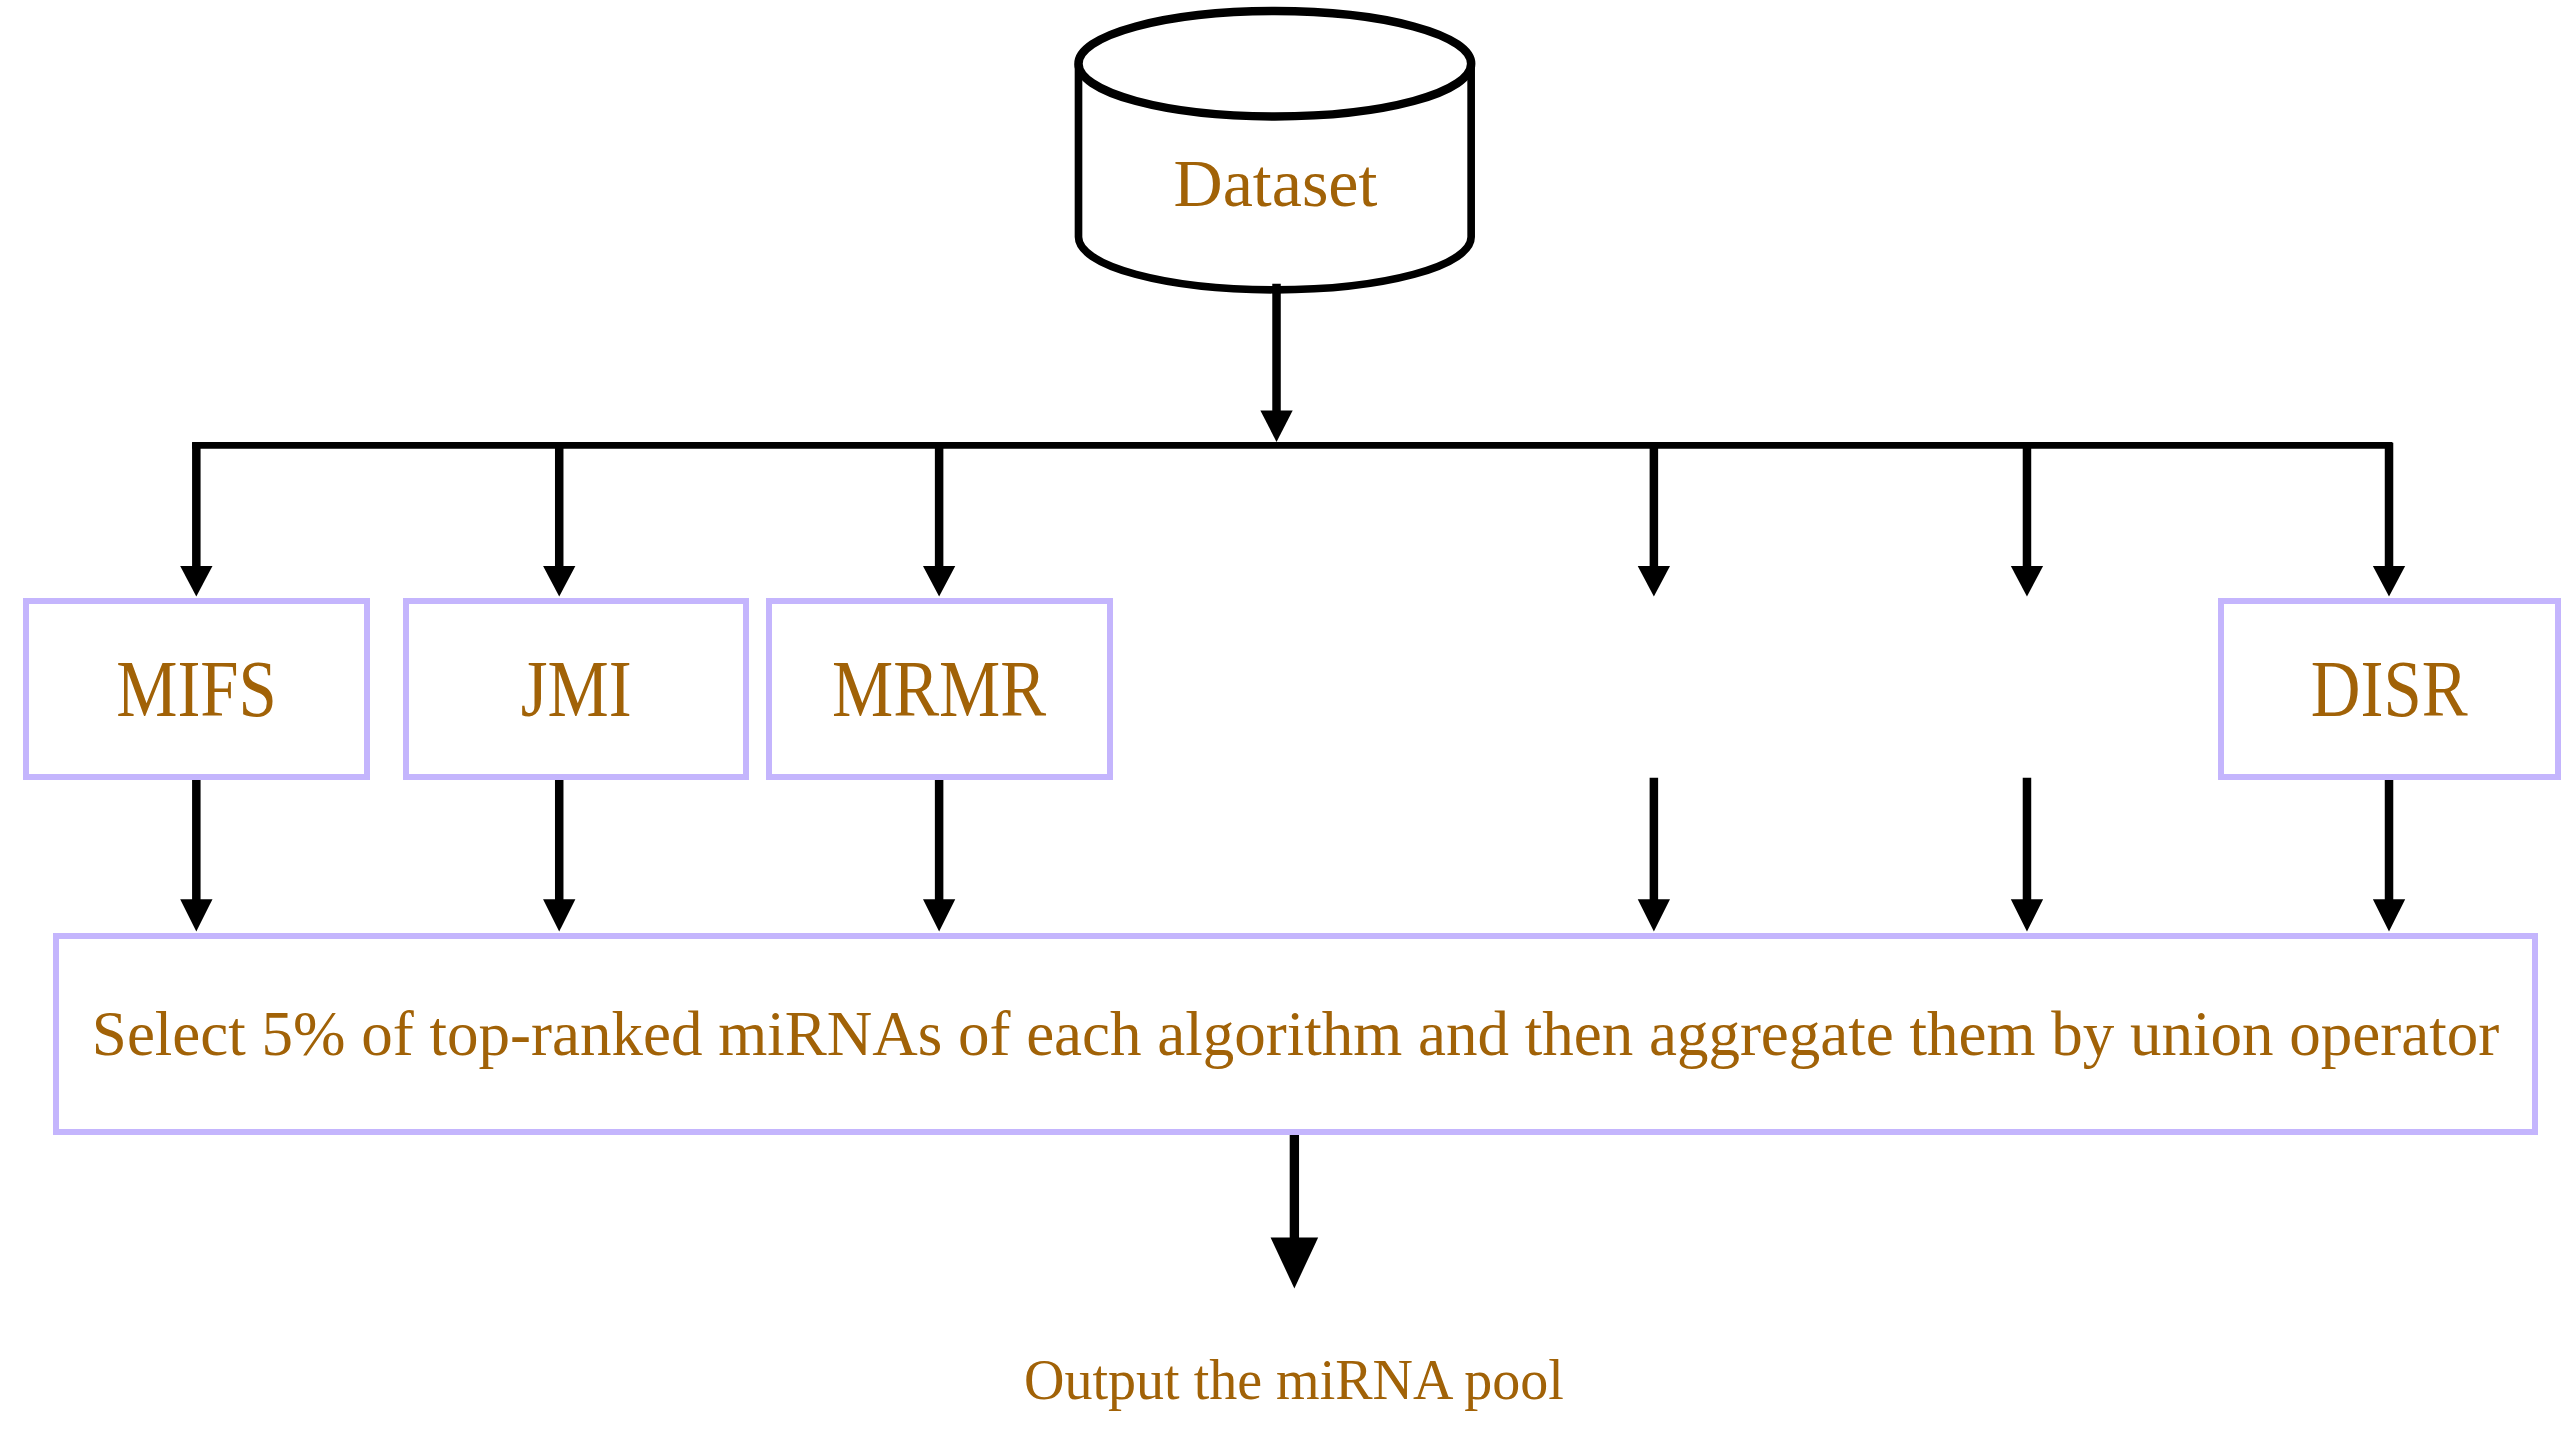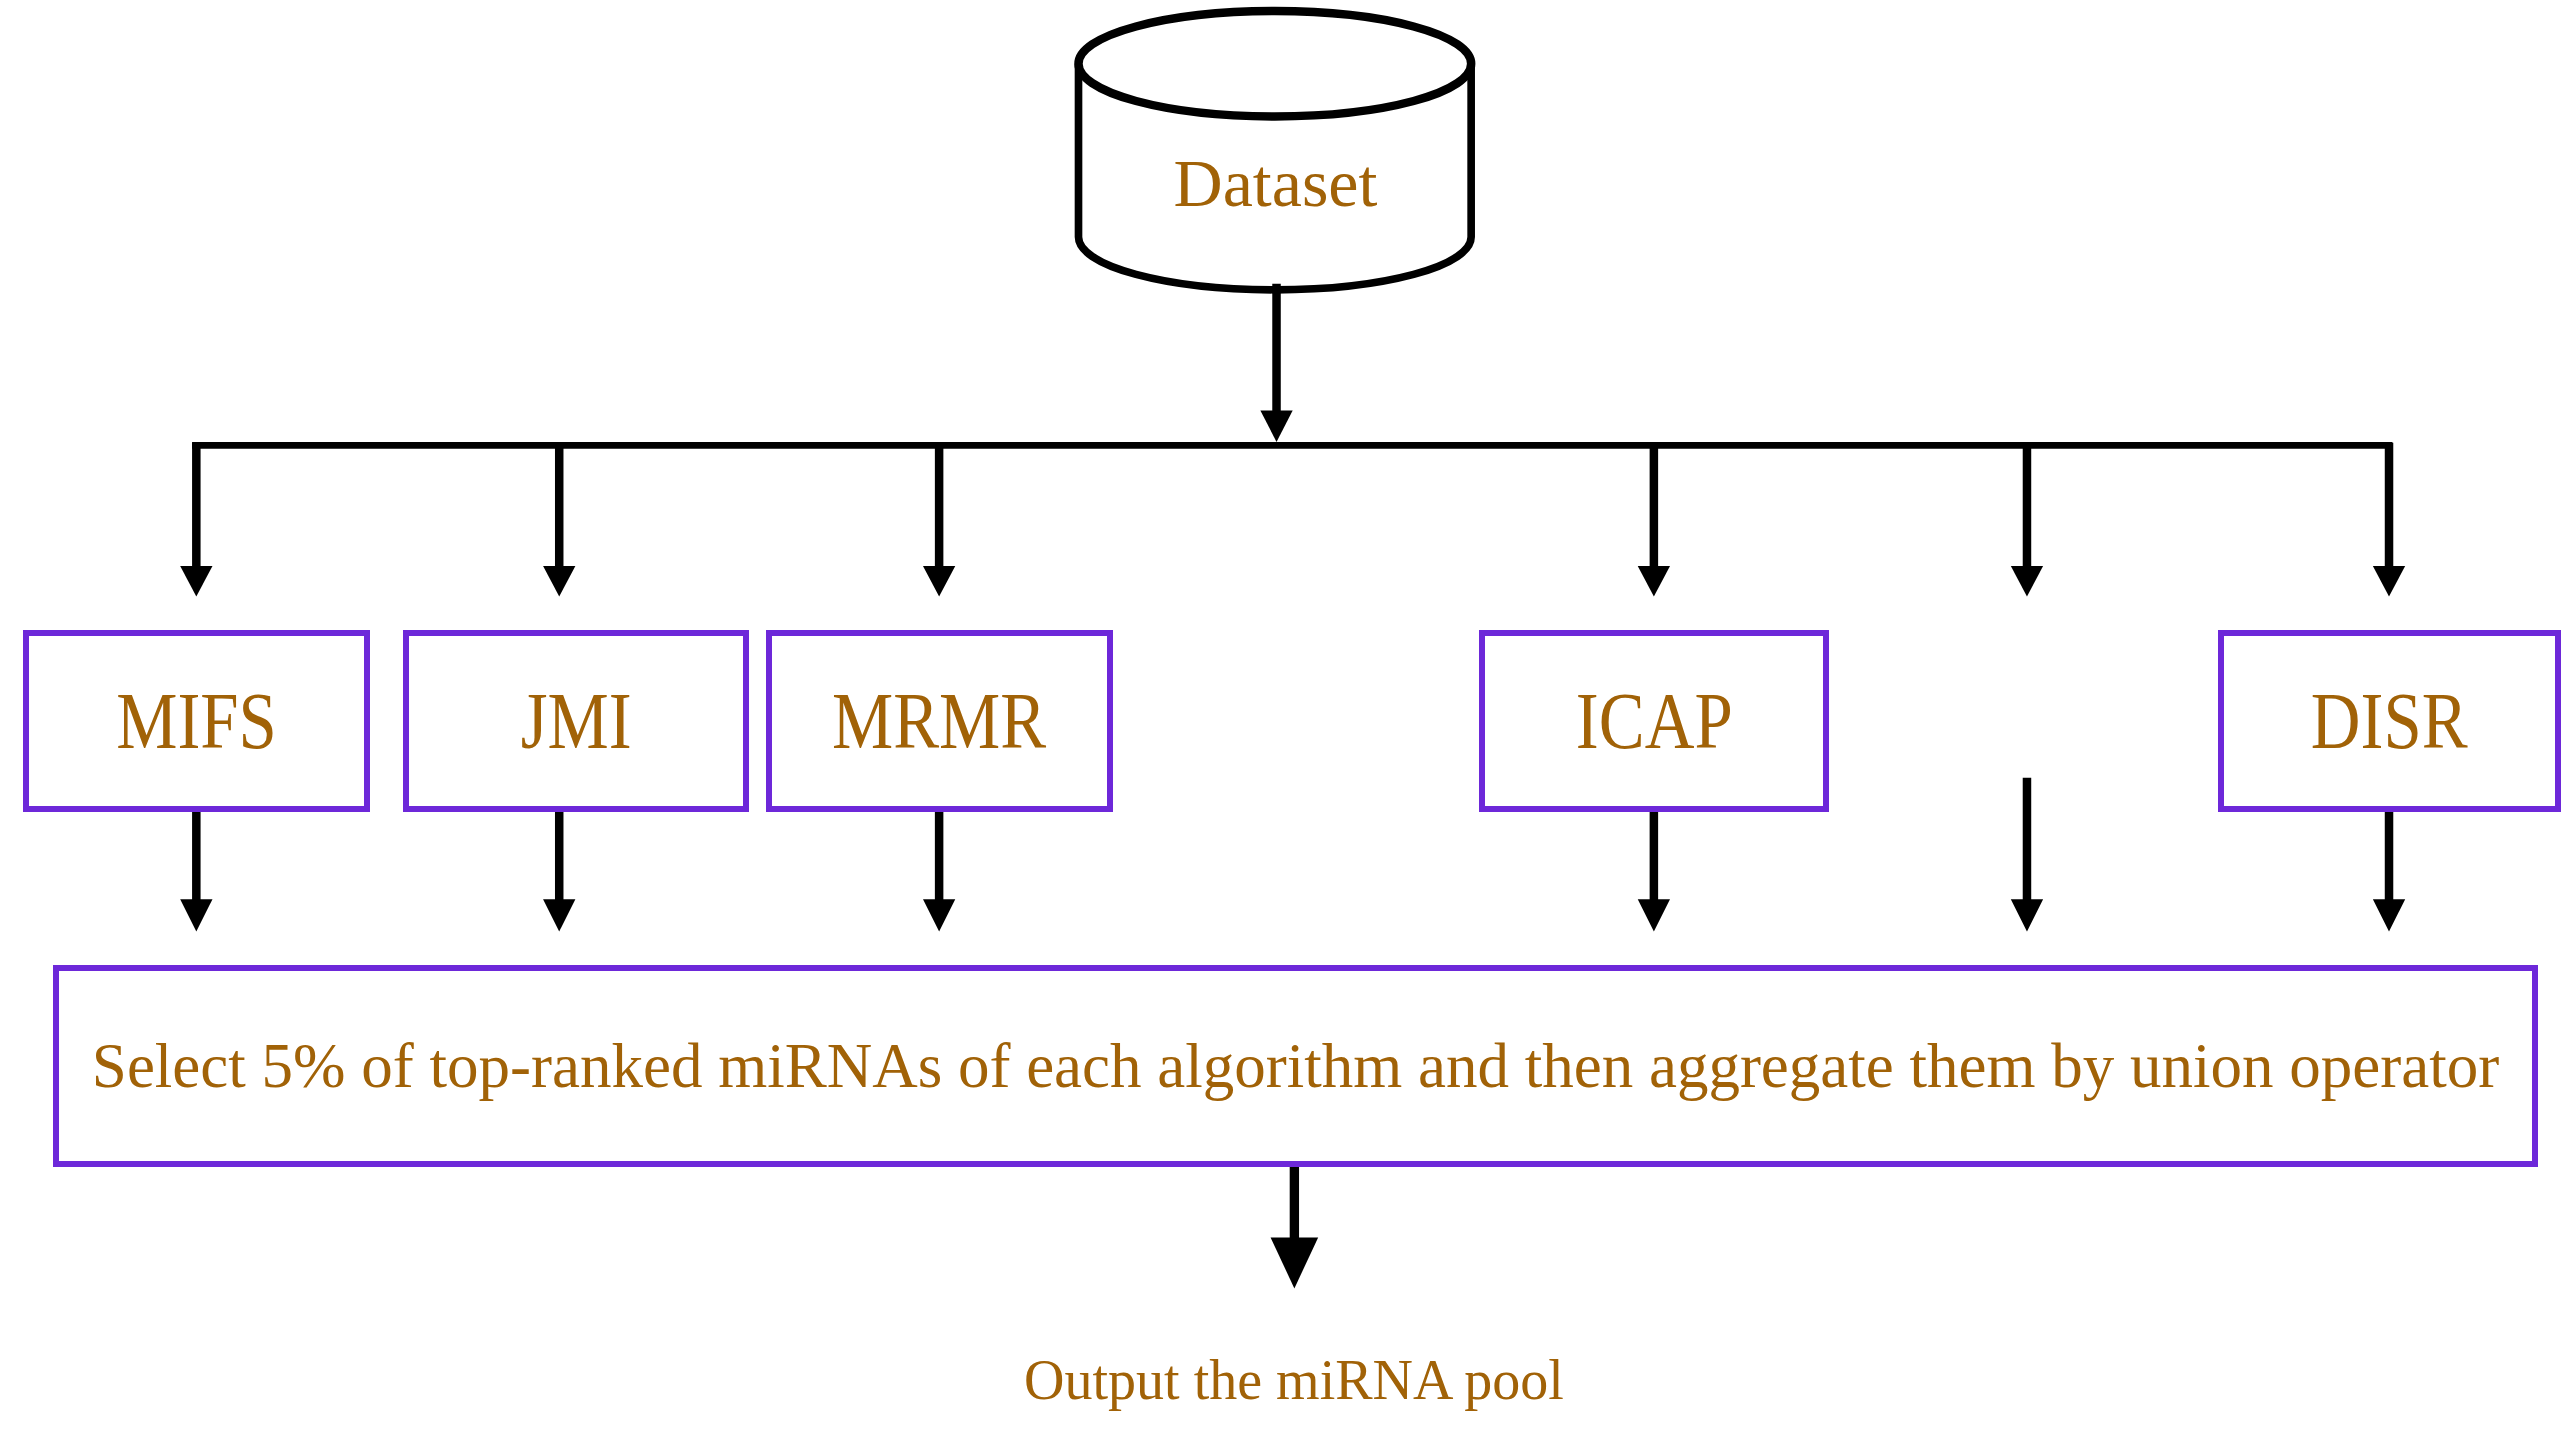--- a/index.html
+++ b/index.html
@@ -18,26 +18,25 @@
   }
   .connector-layer {
     position: absolute;
     left: 0; top: 0;
     width: 2576px;
     height: 1438px;
   }
   .node-box {
     position: absolute;
     box-sizing: border-box;
-    border: 6px solid #6d28d9;
+    border: 6px solid #c4b5fd;
     background: #ffffff;
     display: flex;
     align-items: center;
     justify-content: center;
-    margin-top: 32px;
   }
   .algo-box { top: 598px; height: 182px; }
   .algo-label {
     font-size: 81px;
     transform: scaleX(0.85);
     white-space: nowrap;
     line-height: 1;
   }
   .box-mifs { left: 23px;   width: 347px; }
   .box-jmi  { left: 403px;  width: 346px; }
@@ -162,23 +161,20 @@
 
   <div class="node-box algo-box box-mifs">
     <span class="algo-label">MIFS</span>
   </div>
   <div class="node-box algo-box box-jmi">
     <span class="algo-label">JMI</span>
   </div>
   <div class="node-box algo-box box-mrmr">
     <span class="algo-label">MRMR</span>
   </div>
-  <div class="node-box algo-box box-icap">
-    <span class="algo-label">ICAP</span>
-  </div>
   <div class="node-box algo-box box-disr">
     <span class="algo-label">DISR</span>
   </div>
 
   <div class="node-box aggregate-box">
     <span class="aggregate-label">Select 5% of top-ranked miRNAs of each algorithm and then aggregate them by union operator</span>
   </div>
 
   <div class="output-label">Output the miRNA pool</div>
 

